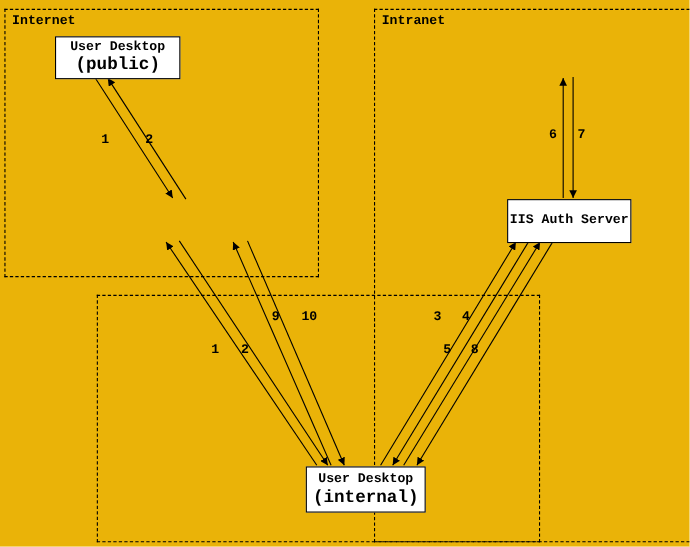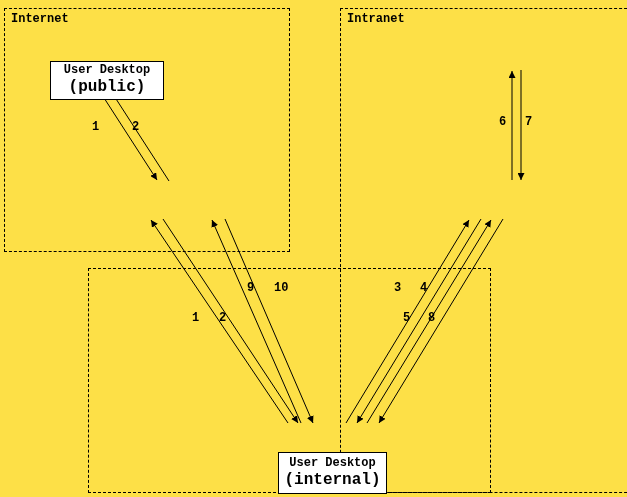--- a/index.html
+++ b/index.html
@@ -1,19 +1,19 @@
 <!DOCTYPE html>
 <html><head>
 <meta charset="utf-8">
 <style>
   html,body { margin:0; padding:0; background:#ffffff; }
   .canvas {
     position:relative;
     width:627px; height:497px;
-    background:#fde047;
+    background:#eab308;
     font-family:"Liberation Mono", "DejaVu Sans Mono", monospace;
     color:#000000;
     overflow:hidden;
   }
   .region {
     position:absolute;
     border:1px dashed #000000;
     background:transparent;
   }
   .region-label {
@@ -30,21 +30,20 @@
   .node {
     position:absolute;
     border:1px solid #000000;
     background:#ffffff;
     display:flex;
     flex-direction:column;
     align-items:center;
     justify-content:center;
     text-align:center;
     line-height:1.15;
-    margin-top:28px;
   }
   .node .label   { font-size:12px; font-weight:bold; white-space:nowrap; }
   .node .sublabel{ font-size:16px; font-weight:bold; white-space:nowrap; }
   .edge-label {
     position:absolute;
     font-size:12px;
     font-weight:bold;
     white-space:nowrap;
   }
 </style>
@@ -89,20 +88,23 @@
     <line x1="503" y1="219" x2="379" y2="423" stroke="#000" stroke-width="1" marker-end="url(#arrow)"></line>
   </svg>
 
   <div class="node" style="left:50px; top:33px; width:112px; height:37px;">
     <span class="label">User Desktop</span>
     <span class="sublabel">(public)</span>
   </div>
 
 
 
+  <div class="node" style="left:461px; top:181px; width:111px; height:38px;">
+    <span class="label">IIS Auth Server</span>
+  </div>
 
   <div class="node" style="left:278px; top:424px; width:107px; height:40px;">
     <span class="label">User Desktop</span>
     <span class="sublabel">(internal)</span>
   </div>
 
   <span class="edge-label" style="left:92px;  top:120px;">1</span>
   <span class="edge-label" style="left:132px; top:120px;">2</span>
 
   <span class="edge-label" style="left:499px; top:115px;">6</span>

